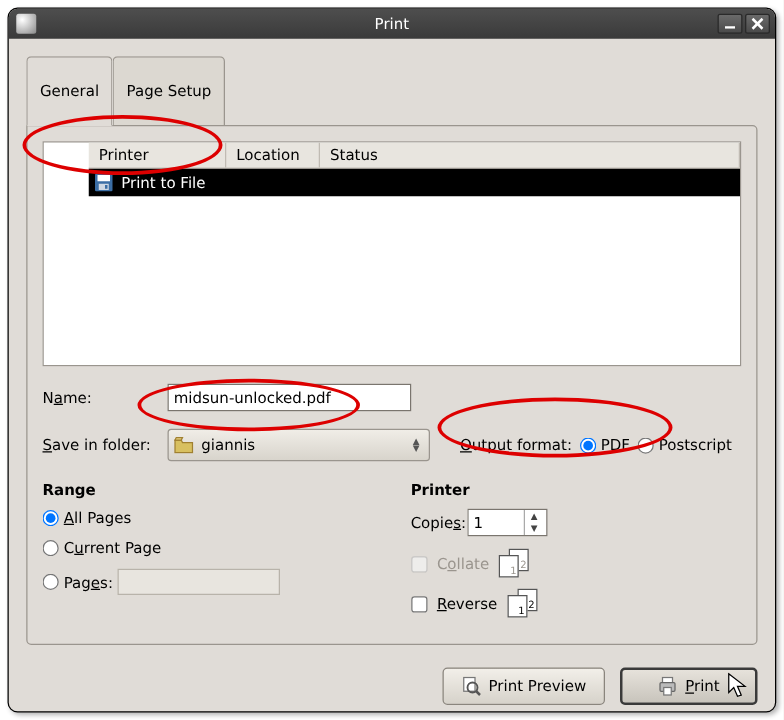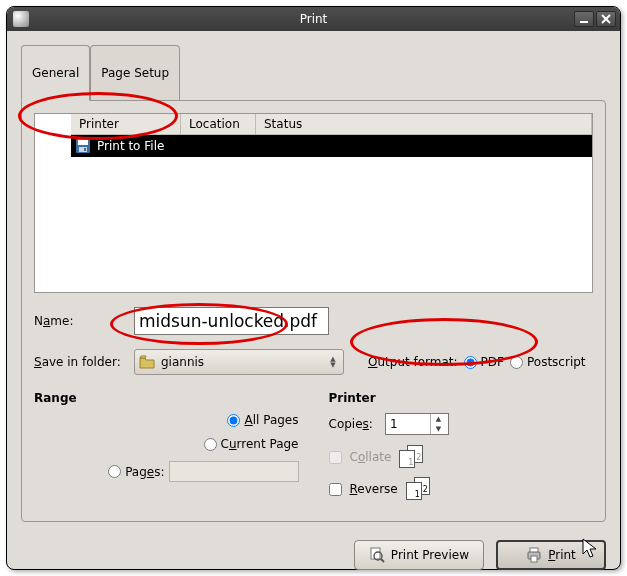--- a/index.html
+++ b/index.html
@@ -136,21 +136,21 @@
     align-items: center;
   }
   .label { text-align: left; }
   .underline { text-decoration: underline; }
   input[type=text].tfield {
     width: 195px;
     padding: 3px 4px;
     border: 1px solid #7a756e;
     background: #fff;
     font-family: inherit;
-    font-size: 17px;
+    font-size: 12px;
   }
   .combo {
     display: inline-flex;
     align-items: center;
     border: 1px solid #9a958e;
     background: linear-gradient(to bottom, #f0ede7, #d8d4cc);
     border-radius: 3px;
     height: 24px;
     width: 210px;
     padding: 12px 4px;
@@ -168,38 +168,38 @@
     font-size: 7px;
     line-height: 6px;
     color: #555;
     align-items: center;
   }
   .output-format {
     display: flex;
     align-items: center;
     gap: 6px;
   }
-  .radio { display: inline-flex; align-items: center; gap: 4px; cursor: pointer; justify-content: flex-end;}
+  .radio { display: inline-flex; align-items: center; gap: 4px; cursor: pointer;}
   .radio input { margin:0; }
   .bottom-sections {
     display: flex;
     margin-top: 16px;
     gap: 30px;
   }
   .section { flex: 1; }
   .section-title { font-weight: bold; margin-bottom: 8px; }
   .range-options .radio { display:flex; margin-bottom: 10px; }
   .pages-input {
     width: 130px;
     padding: 2px 4px;
     border: 1px solid #b8b3aa;
     background: #e8e5df;
     margin-left: 6px;
   }
-  .copies-row { display:flex; align-items:center; margin-bottom:10px; gap: 12px;}
+  .copies-row { display:flex; align-items:center; margin-bottom:10px; gap: 1px;}
   .spinbox {
     display:inline-flex;
     border:1px solid #7a756e;
     background:#fff;
     height:22px;
     width: 64px;
     align-items:stretch;
   }
   .spinbox input {
     border:none; width: 44px; padding: 0 4px; font-family:inherit; font-size:12px;

